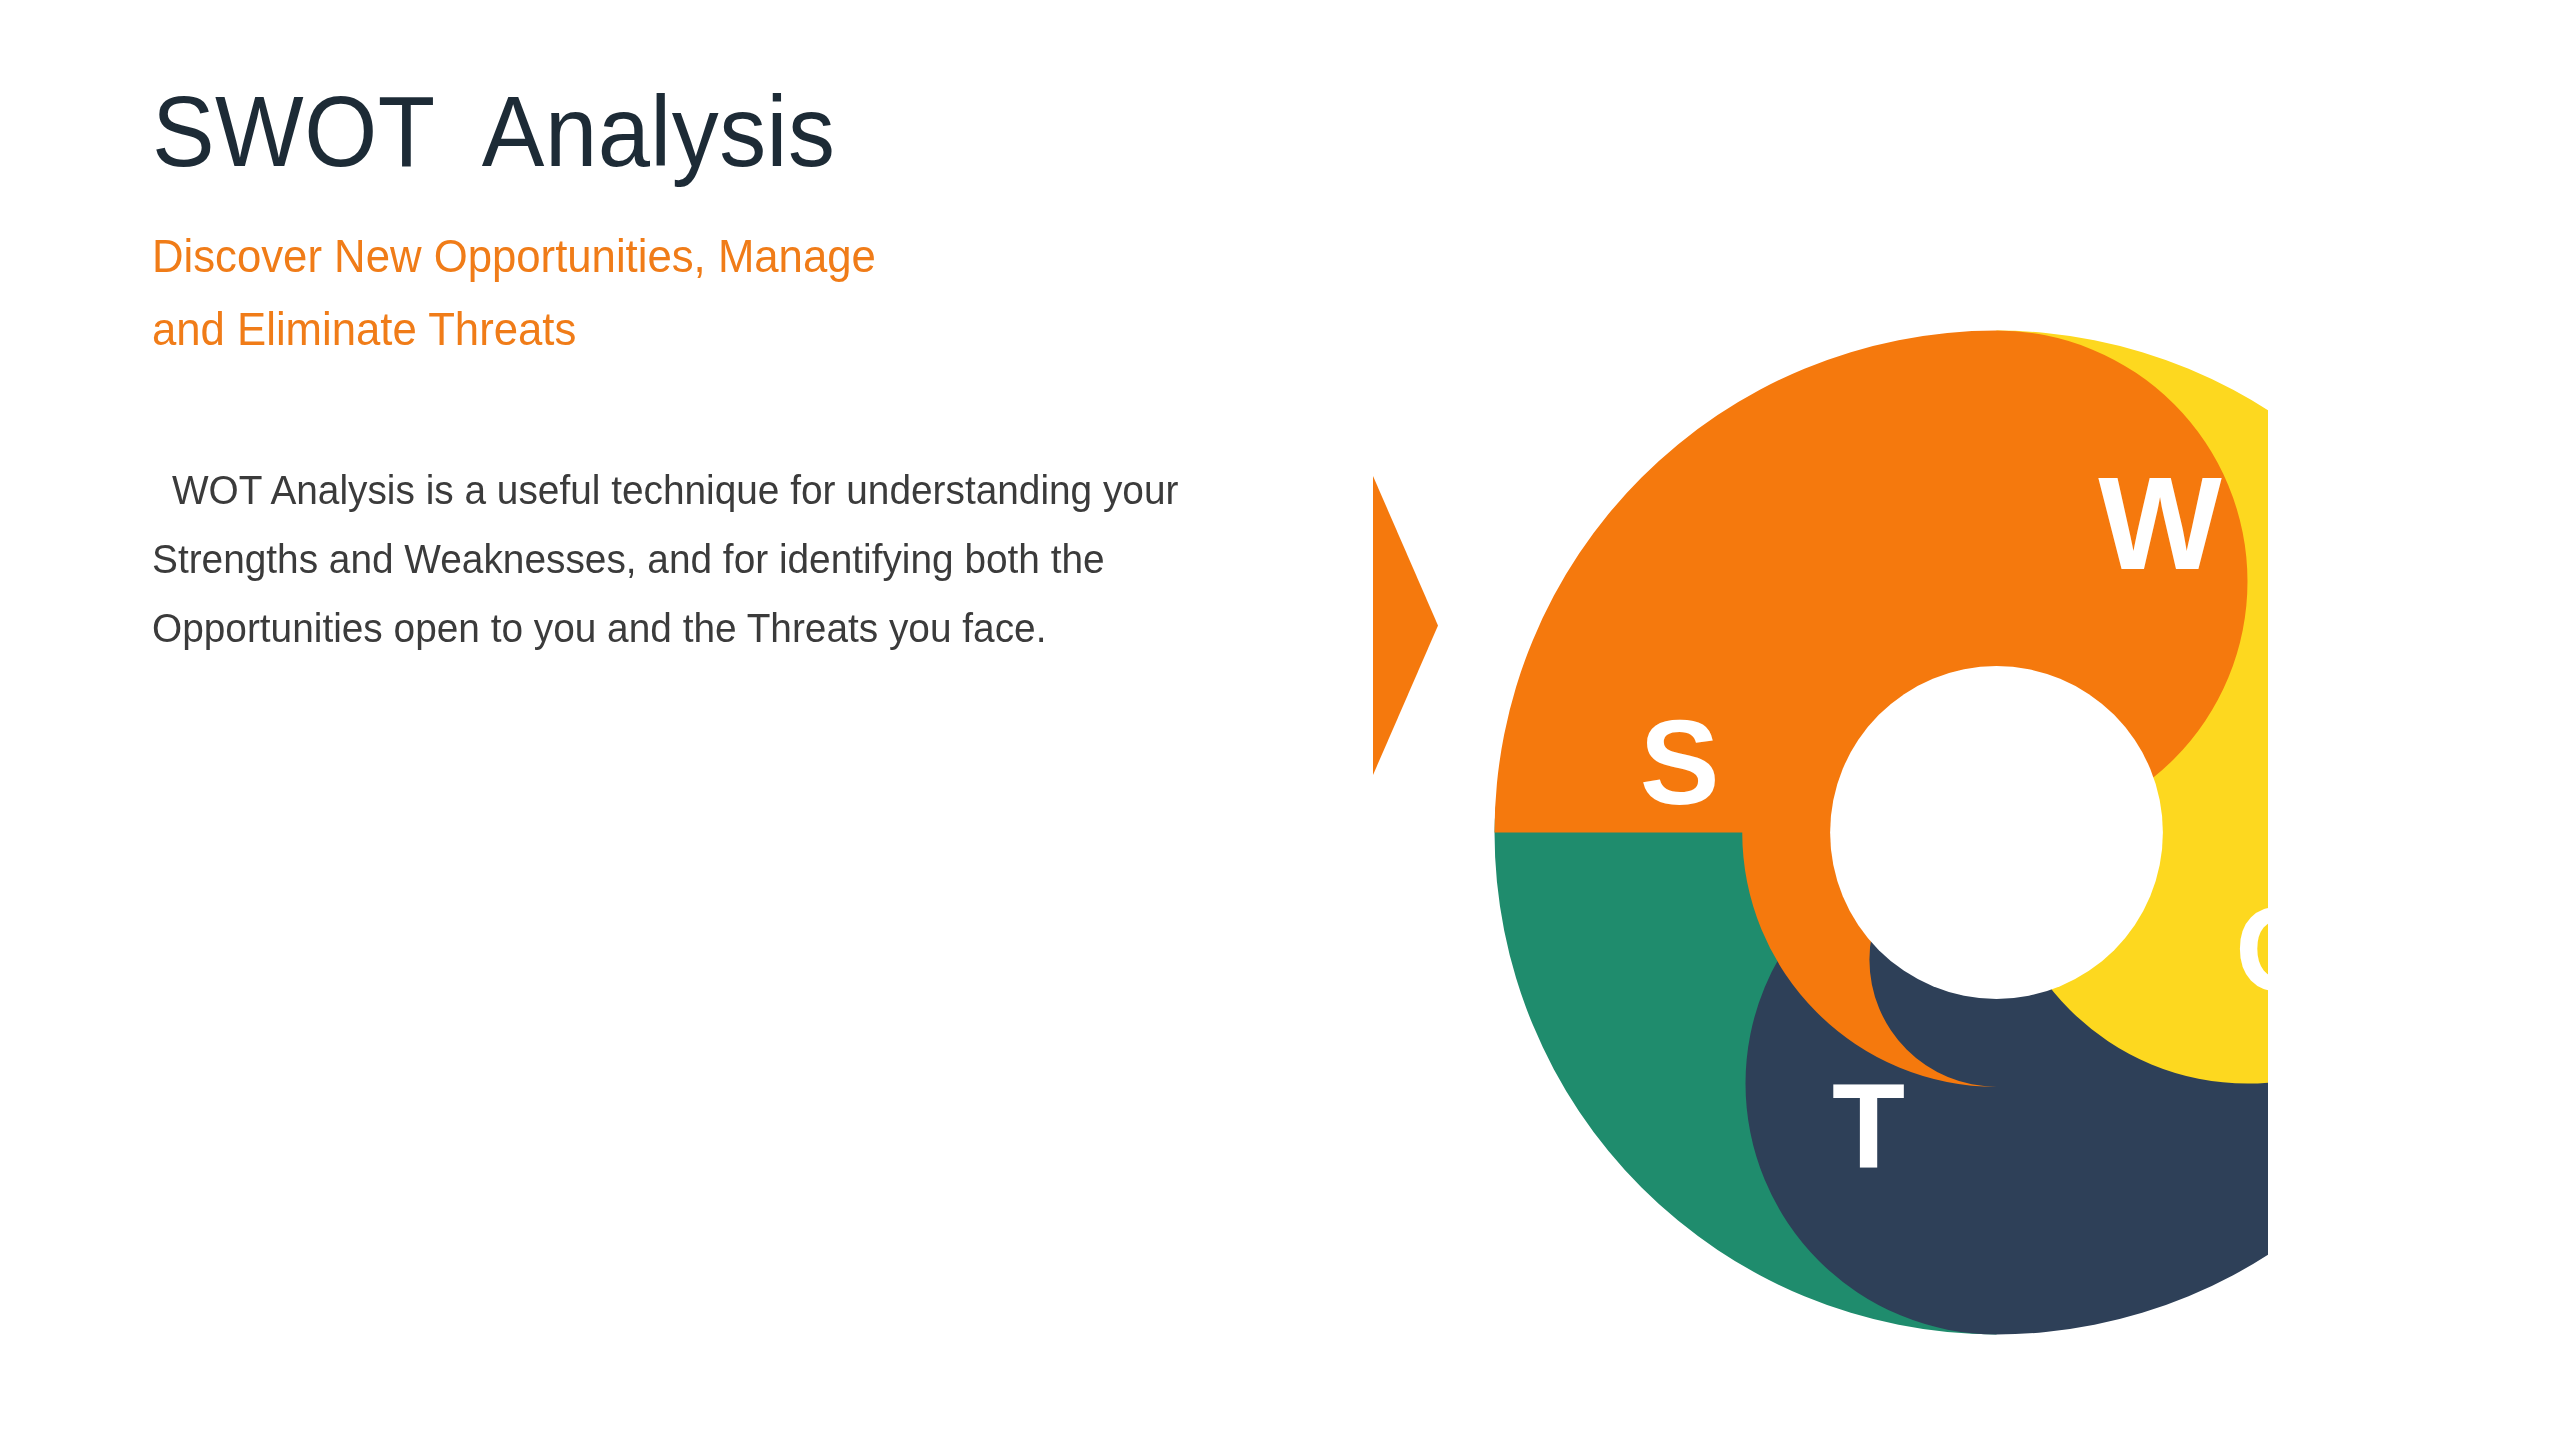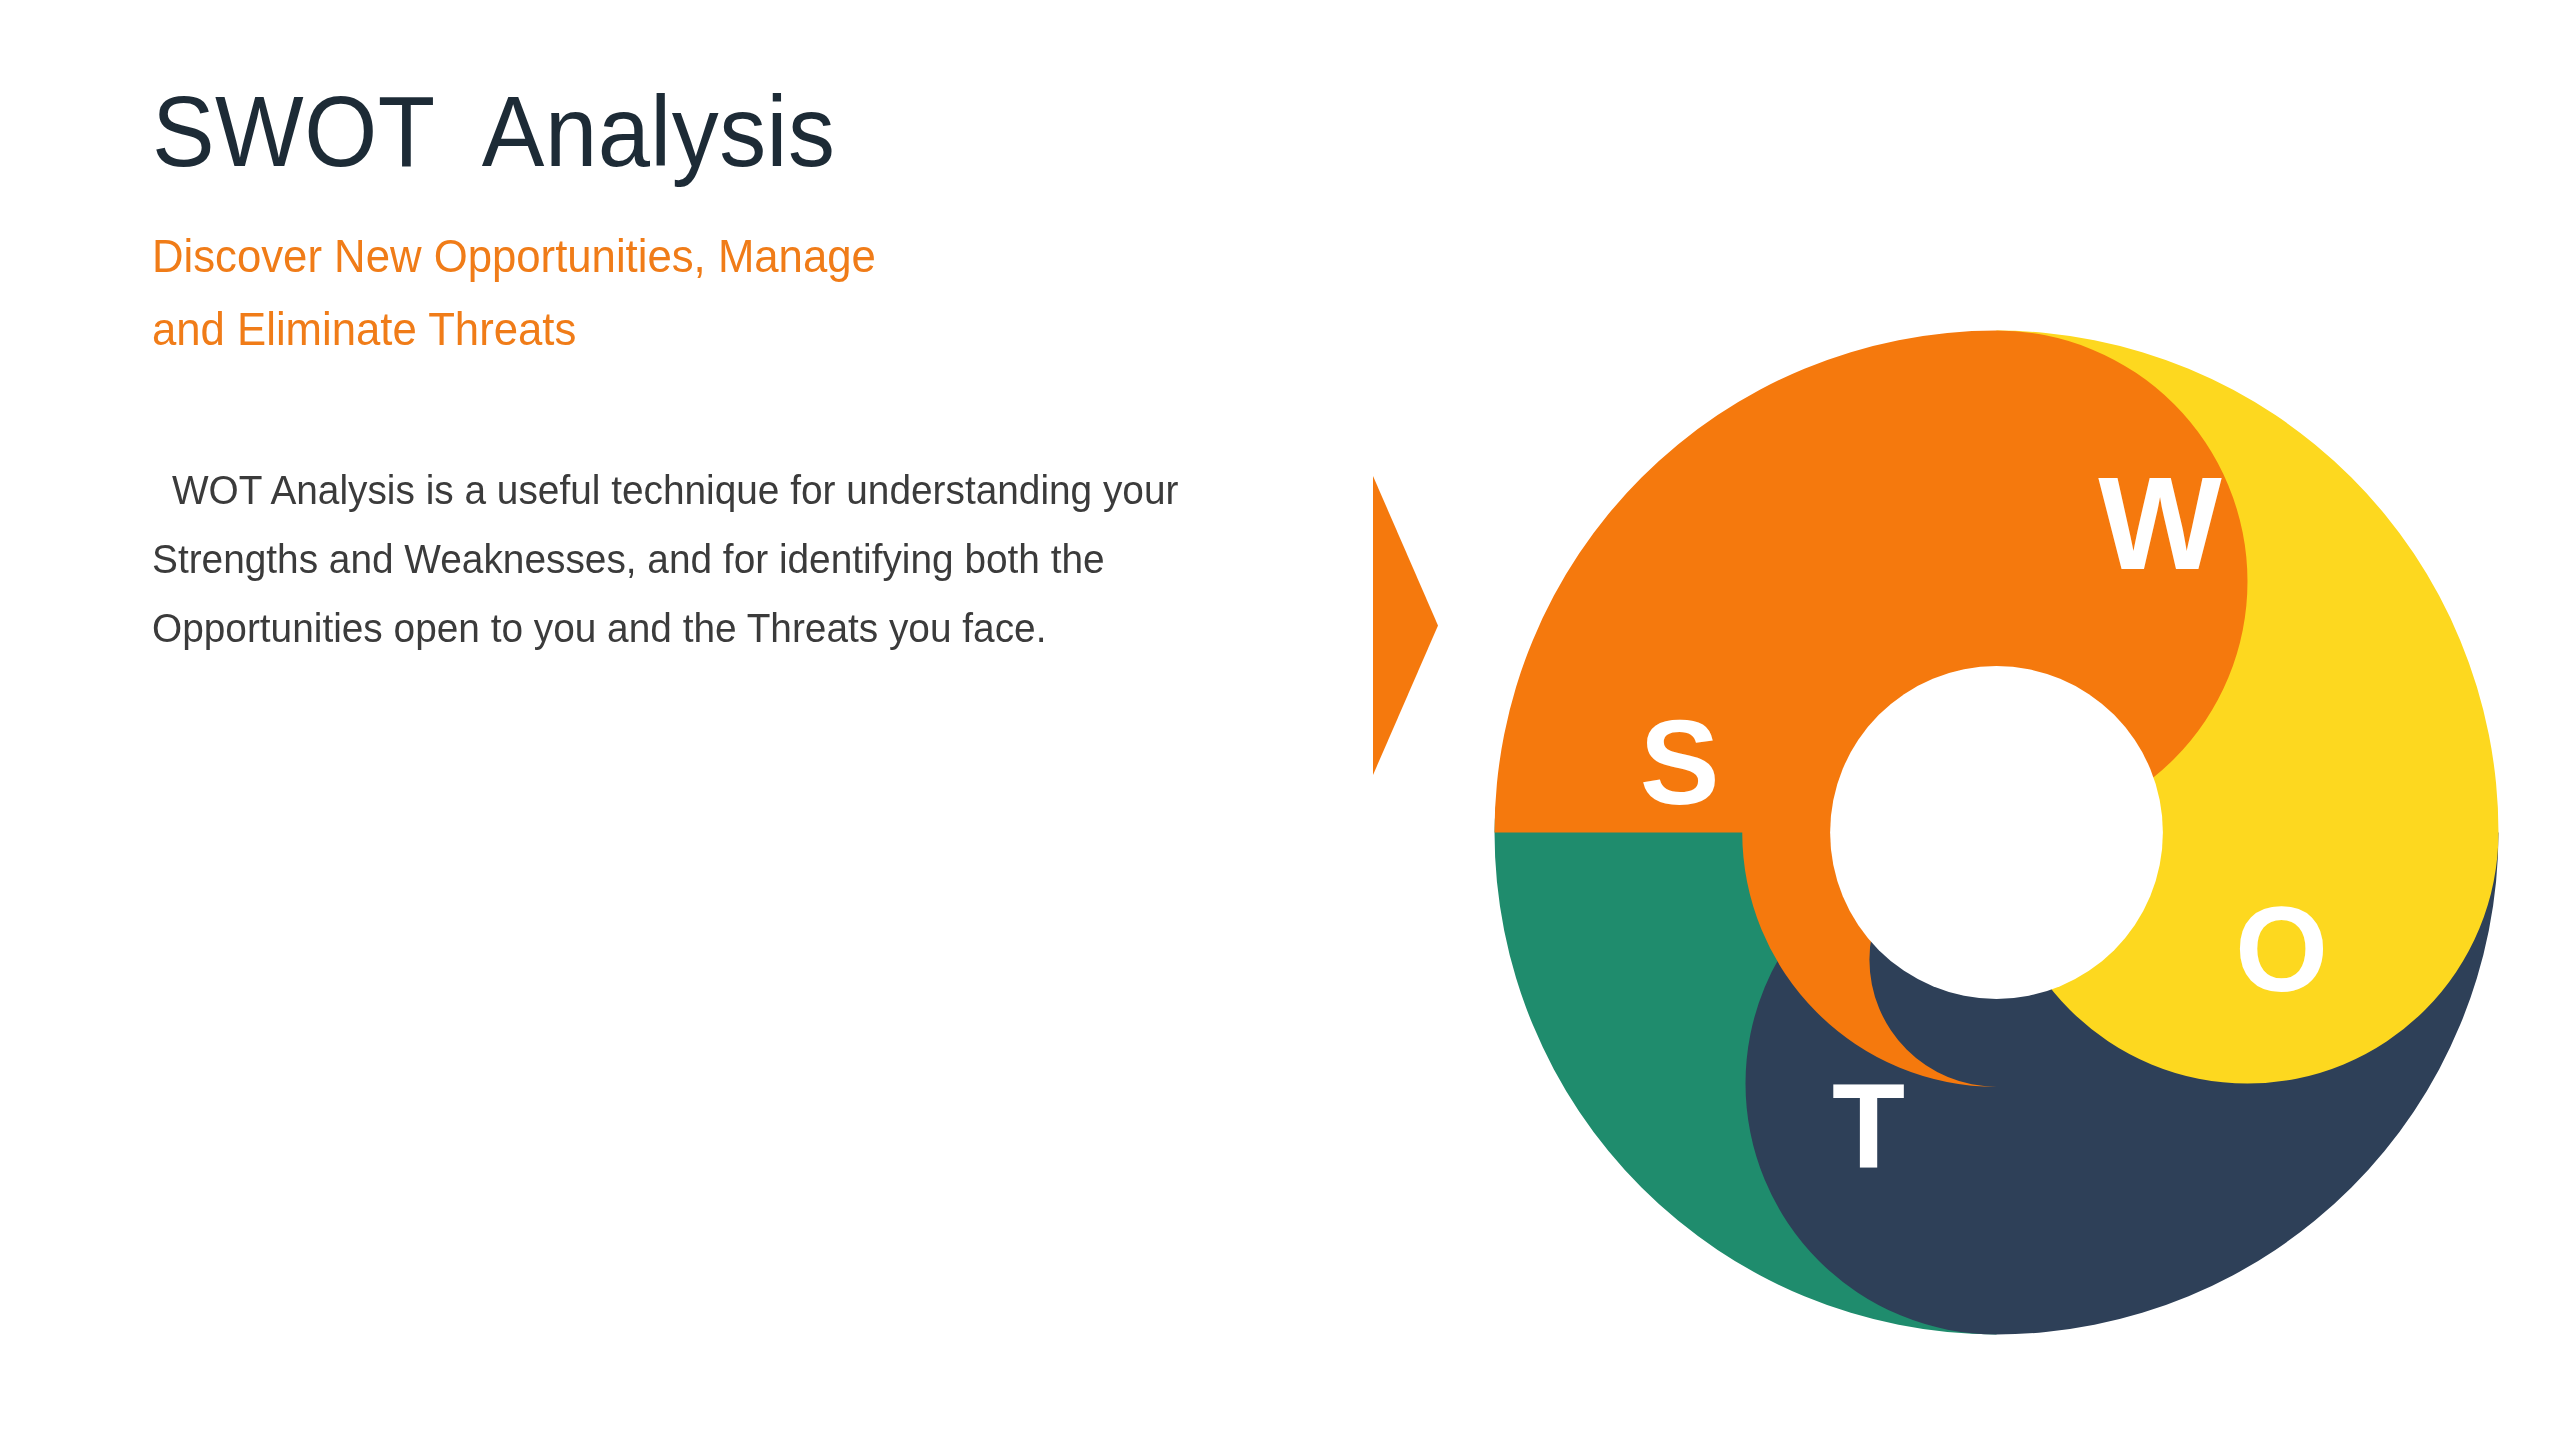--- a/index.html
+++ b/index.html
@@ -4,21 +4,21 @@
 <title>SWOT Analysis</title>
 <style>
   html, body {
     margin: 0;
     padding: 0;
     background: #ffffff;
   }
 
   #slide {
     position: relative;
-    width: 2576px;
+    width: 2268px;
     height: 1449px;
     background: #ffffff;
     overflow: hidden;
     font-family: "Liberation Sans", sans-serif;
   }
 
   
   .text-col {
     position: absolute;
     left: 152px;

